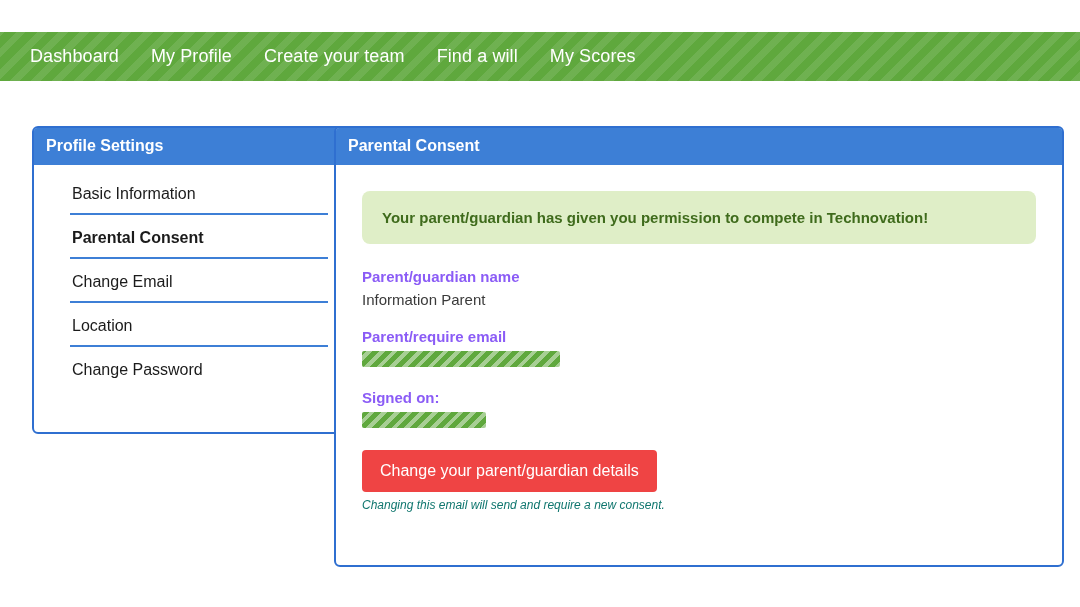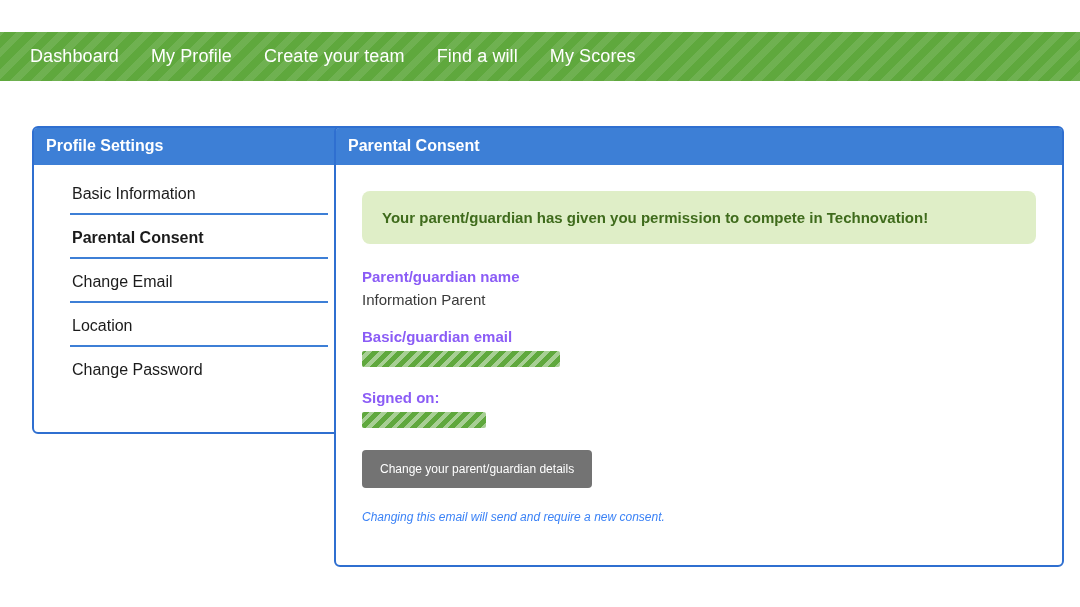--- a/index.html
+++ b/index.html
@@ -130,34 +130,34 @@
       rgba(255,255,255,0.45) 4px,
       rgba(0,0,0,0.0) 4px,
       rgba(0,0,0,0.0) 9px
     );
     margin: 0 0 22px 0;
   }
   #parent-email-redacted { width: 198px; }
   #signed-on-redacted { width: 124px; }
   .green-button {
     display: inline-block;
-    background: #737373;
+    background: #ef4444;
     color: #ffffff;
-    font-size: 12px;
+    font-size: 16px;
     padding: 12px 18px;
     border: none;
     border-radius: 4px;
     cursor: pointer;
     font-family: "Liberation Sans", sans-serif;
   }
   .note {
     font-size: 12px;
     font-style: italic;
-    color: #3b82f6;
-    margin-top: 22px;
+    color: #0f766e;
+    margin-top: 6px;
   }
 
   
   .scrollbar-track {
     position: absolute;
     right: 0;
     top: 0;
     width: 8px;
     height: 607px;
     background: transparent;
@@ -189,21 +189,21 @@
 
   <div class="panel" id="parental-consent-panel">
     <div class="panel-header">Parental Consent</div>
     <div class="consent-body">
 
       <div class="alert-success">Your parent/guardian has given you permission to compete in Technovation!</div>
 
       <div class="field-label">Parent/guardian name</div>
       <div class="field-value">Information Parent</div>
 
-      <div class="field-label">Basic/guardian email</div>
+      <div class="field-label">Parent/require email</div>
       <div class="redacted" id="parent-email-redacted"></div>
 
       <div class="field-label">Signed on:</div>
       <div class="redacted" id="signed-on-redacted"></div>
 
       <button class="green-button">Change your parent/guardian details</button>
       <div class="note">Changing this email will send and require a new consent.</div>
     </div>
   </div>
 

